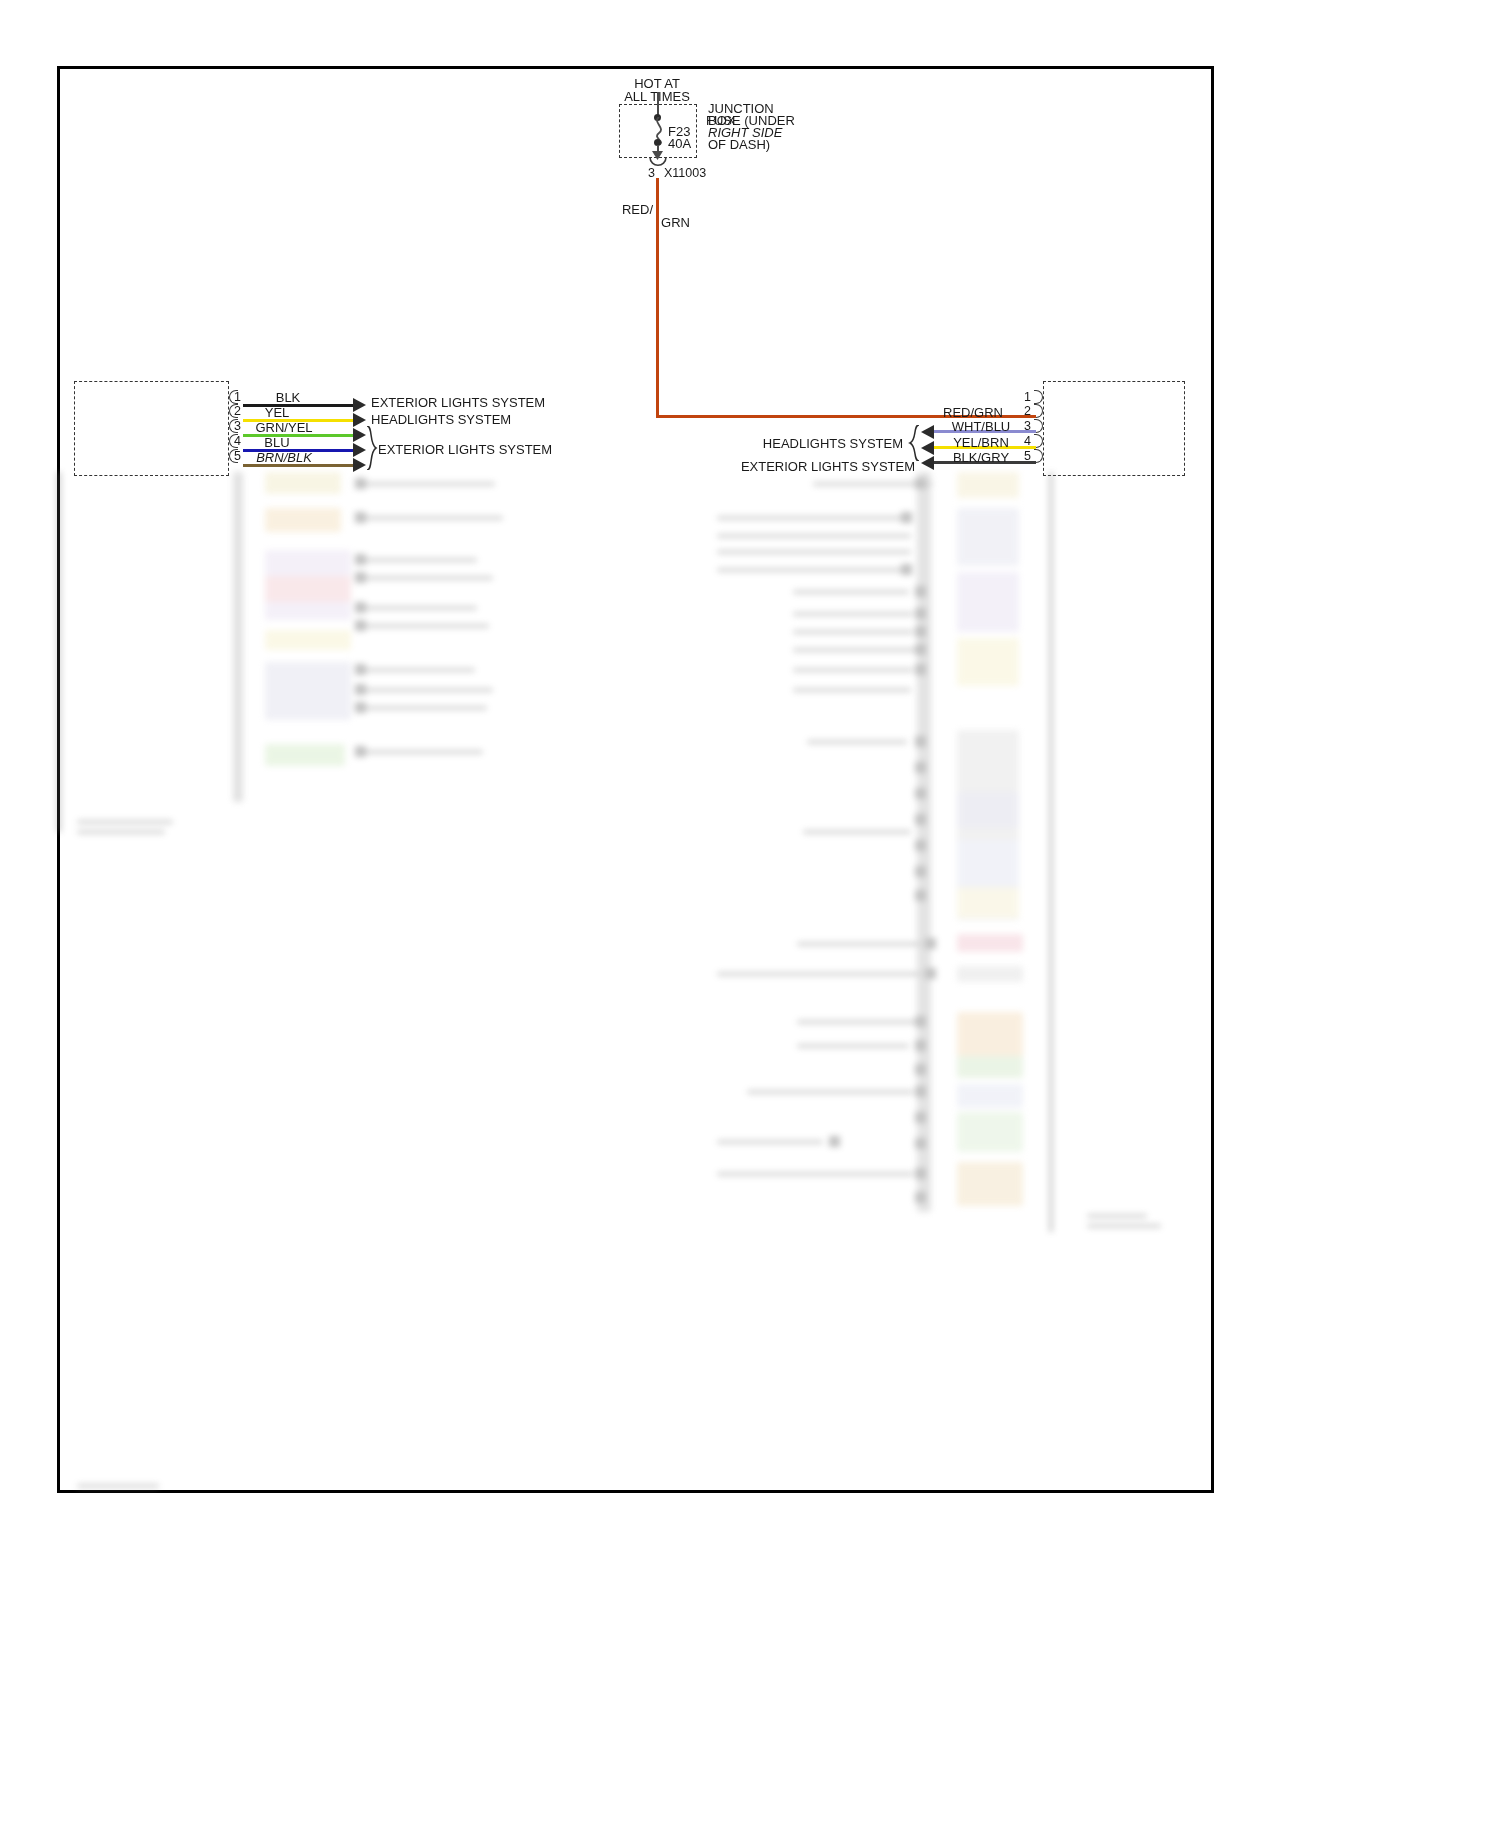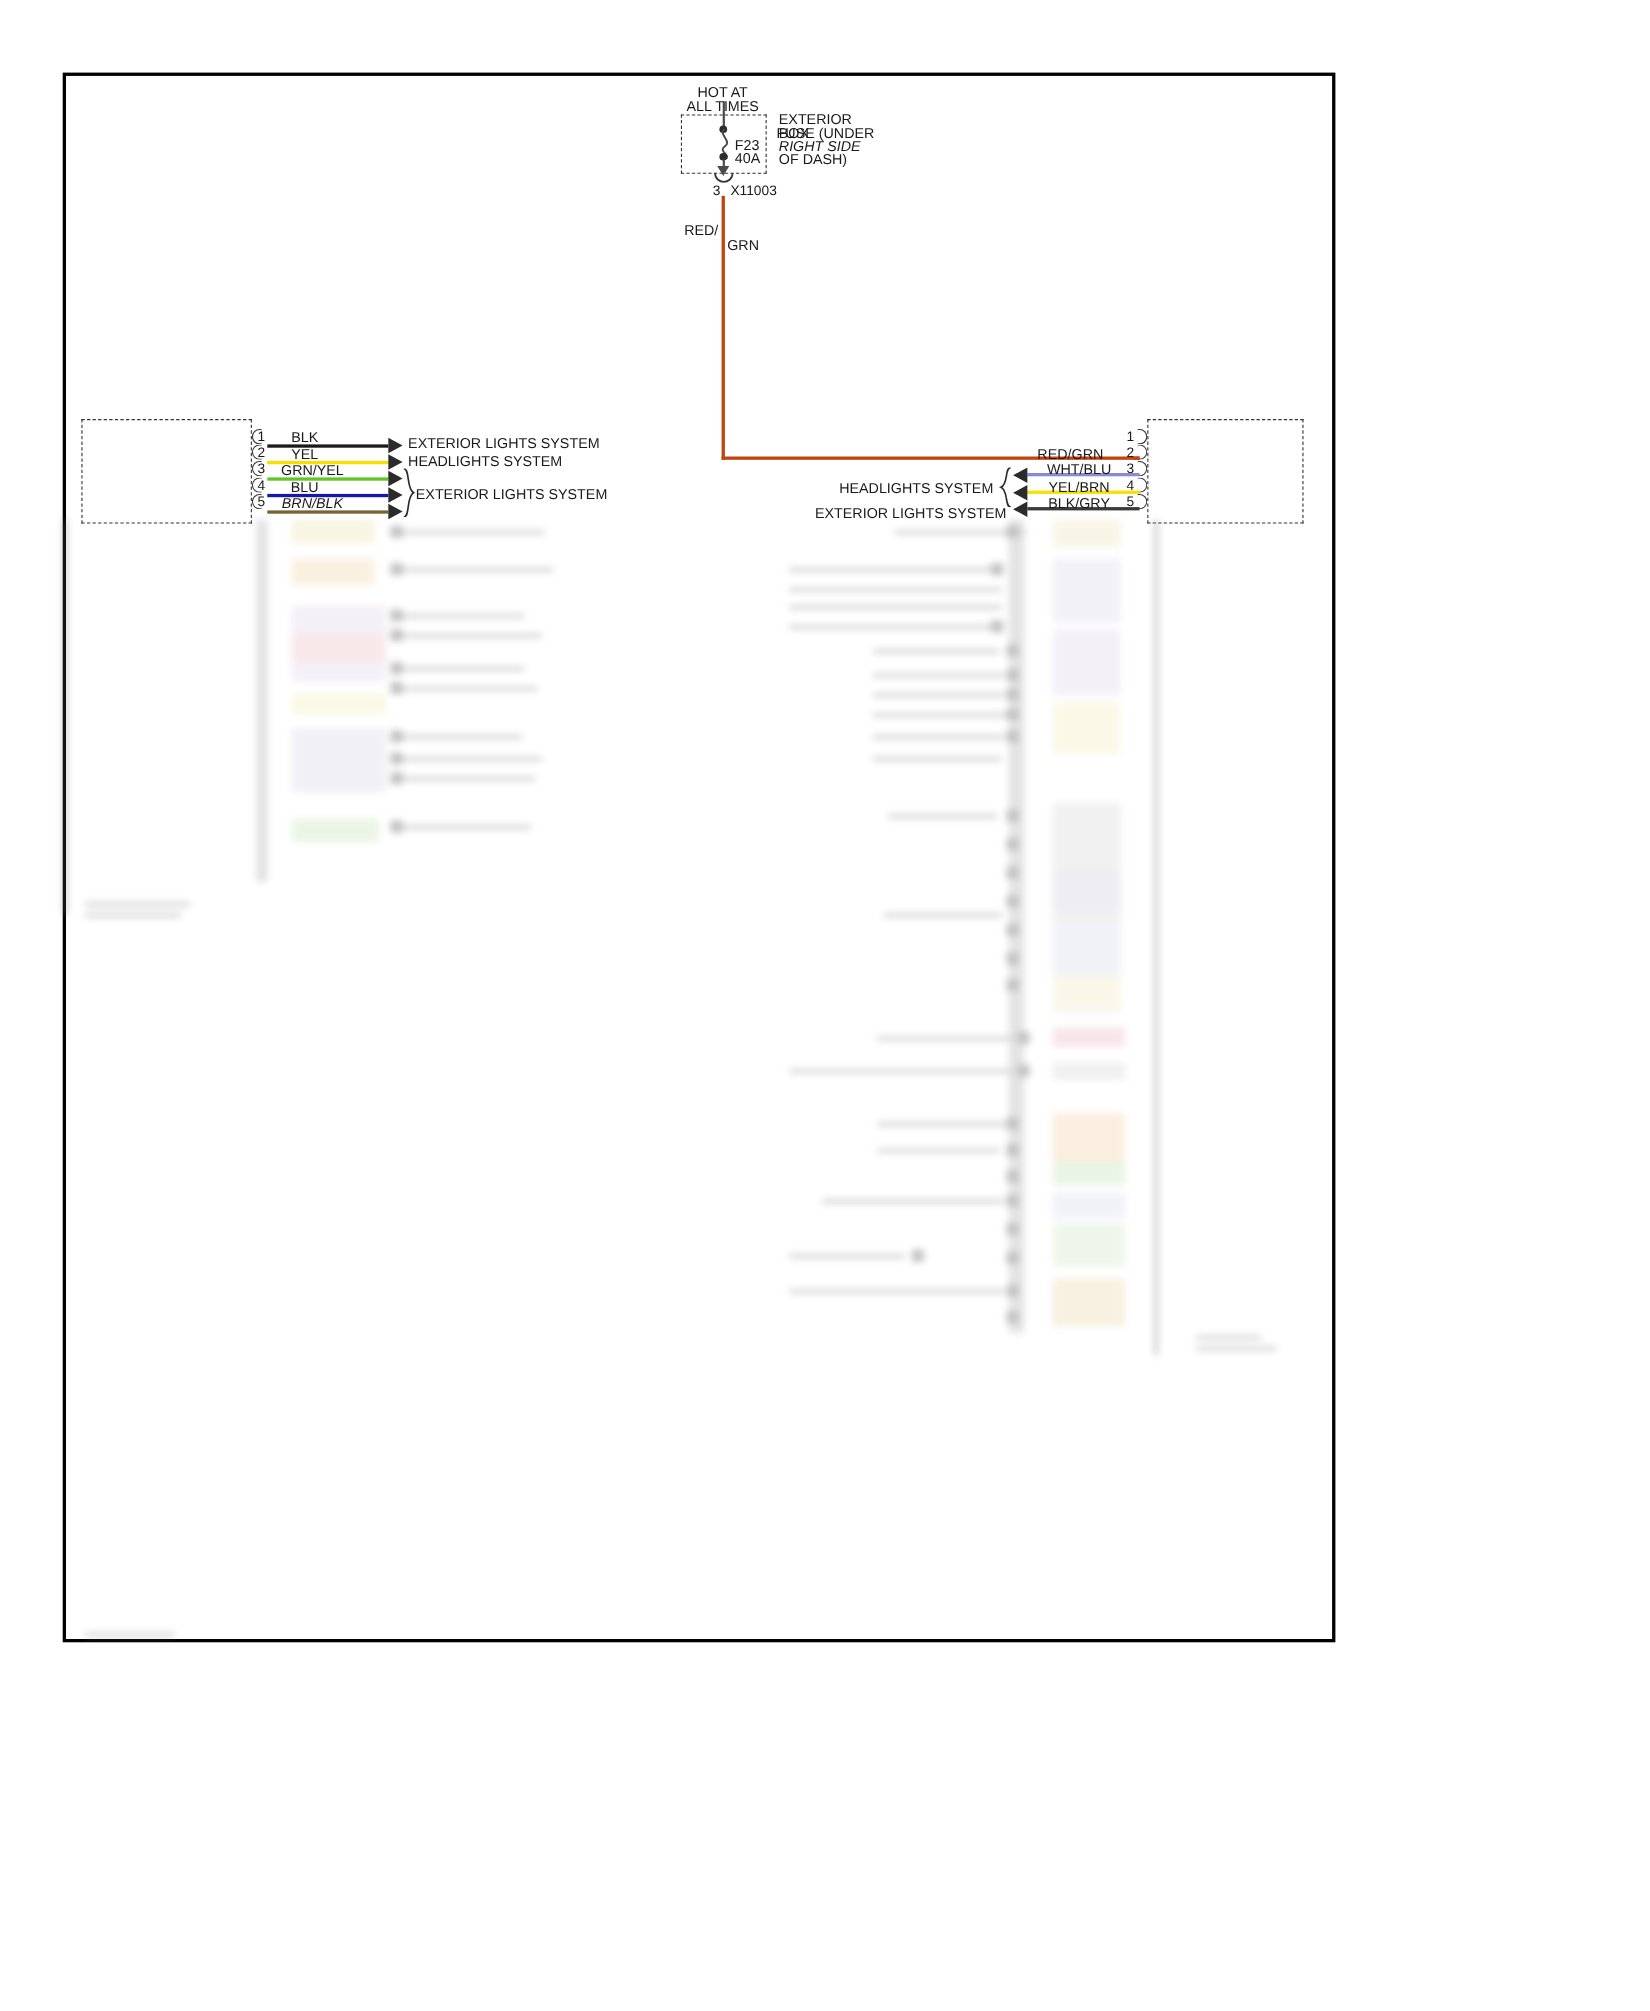--- a/index.html
+++ b/index.html
@@ -95,21 +95,21 @@
 <div class="dot" style="left:654px;top:139px;"></div>
 <div class="vline" style="left:657px;top:145px;height:12px;"></div>
 <svg id="fuse-arrow" width="13" height="12" viewBox="0 0 13 12">
   <path d="M6.5 12 L1 3 L12 3 Z" fill="#4a4a4a"></path>
 </svg>
 
 <div class="t" style="left:706px;top:113px;">FUSE (UNDER</div>
 <div class="t" style="left:668px;top:124px;">F23</div>
 <div class="t" style="left:668px;top:136px;">40A</div>
 
-<div class="t" style="left:708px;top:101px;">EXTERIOR</div>
+<div class="t" style="left:708px;top:101px;">JUNCTION</div>
 <div class="t" style="left:708px;top:113px;">BOX</div>
 <div class="t" style="left:708px;top:125px;font-style:italic;">RIGHT SIDE</div>
 <div class="t" style="left:708px;top:137px;">OF DASH)</div>
 
 <svg style="position:absolute;left:648px;top:157px;" width="20" height="13" viewBox="0 0 20 13">
   <path d="M2 0 C 2 11, 18 11, 18 0" stroke="#3a3a3a" stroke-width="1.6" fill="none"></path>
 </svg>
 <div class="t r small" style="left:655px;top:166px;">3</div>
 <div class="t small" style="left:664px;top:166px;text-align:right;">X11003</div>
 
@@ -117,21 +117,21 @@
 <div class="wire" id="feed-h" style="left:656px;top:415px;width:380px;background:#c1440e;"></div>
 
 <div class="t r" style="left:653px;top:202px;">RED/</div>
 <div class="t r" style="left:690px;top:215px;">GRN</div>
 
 <div class="shell" style="left:74px;top:381px;width:155px;height:95px;"></div>
 
 <div class="ctermL" style="left:229px;top:390px;"></div>
 <div class="pin" style="left:234px;top:390px;">1</div>
 <div class="wire" style="left:243px;top:404px;width:110px;background:#1a1a1a;"></div>
-<div class="t c" style="left:277px;top:390px;">BLK</div>
+<div class="t c" style="left:288px;top:390px;">BLK</div>
 <div class="arrowR" style="left:353px;top:398px;"></div>
 <div class="t" style="left:371px;top:395px;">EXTERIOR LIGHTS SYSTEM</div>
 
 <div class="ctermL" style="left:229px;top:404px;"></div>
 <div class="pin" style="left:234px;top:404px;">2</div>
 <div class="wire" style="left:243px;top:419px;width:110px;background:#f5e000;"></div>
 <div class="t c" style="left:277px;top:405px;">YEL</div>
 <div class="arrowR" style="left:353px;top:413px;"></div>
 <div class="t" style="left:371px;top:412px;">HEADLIGHTS SYSTEM</div>
 

